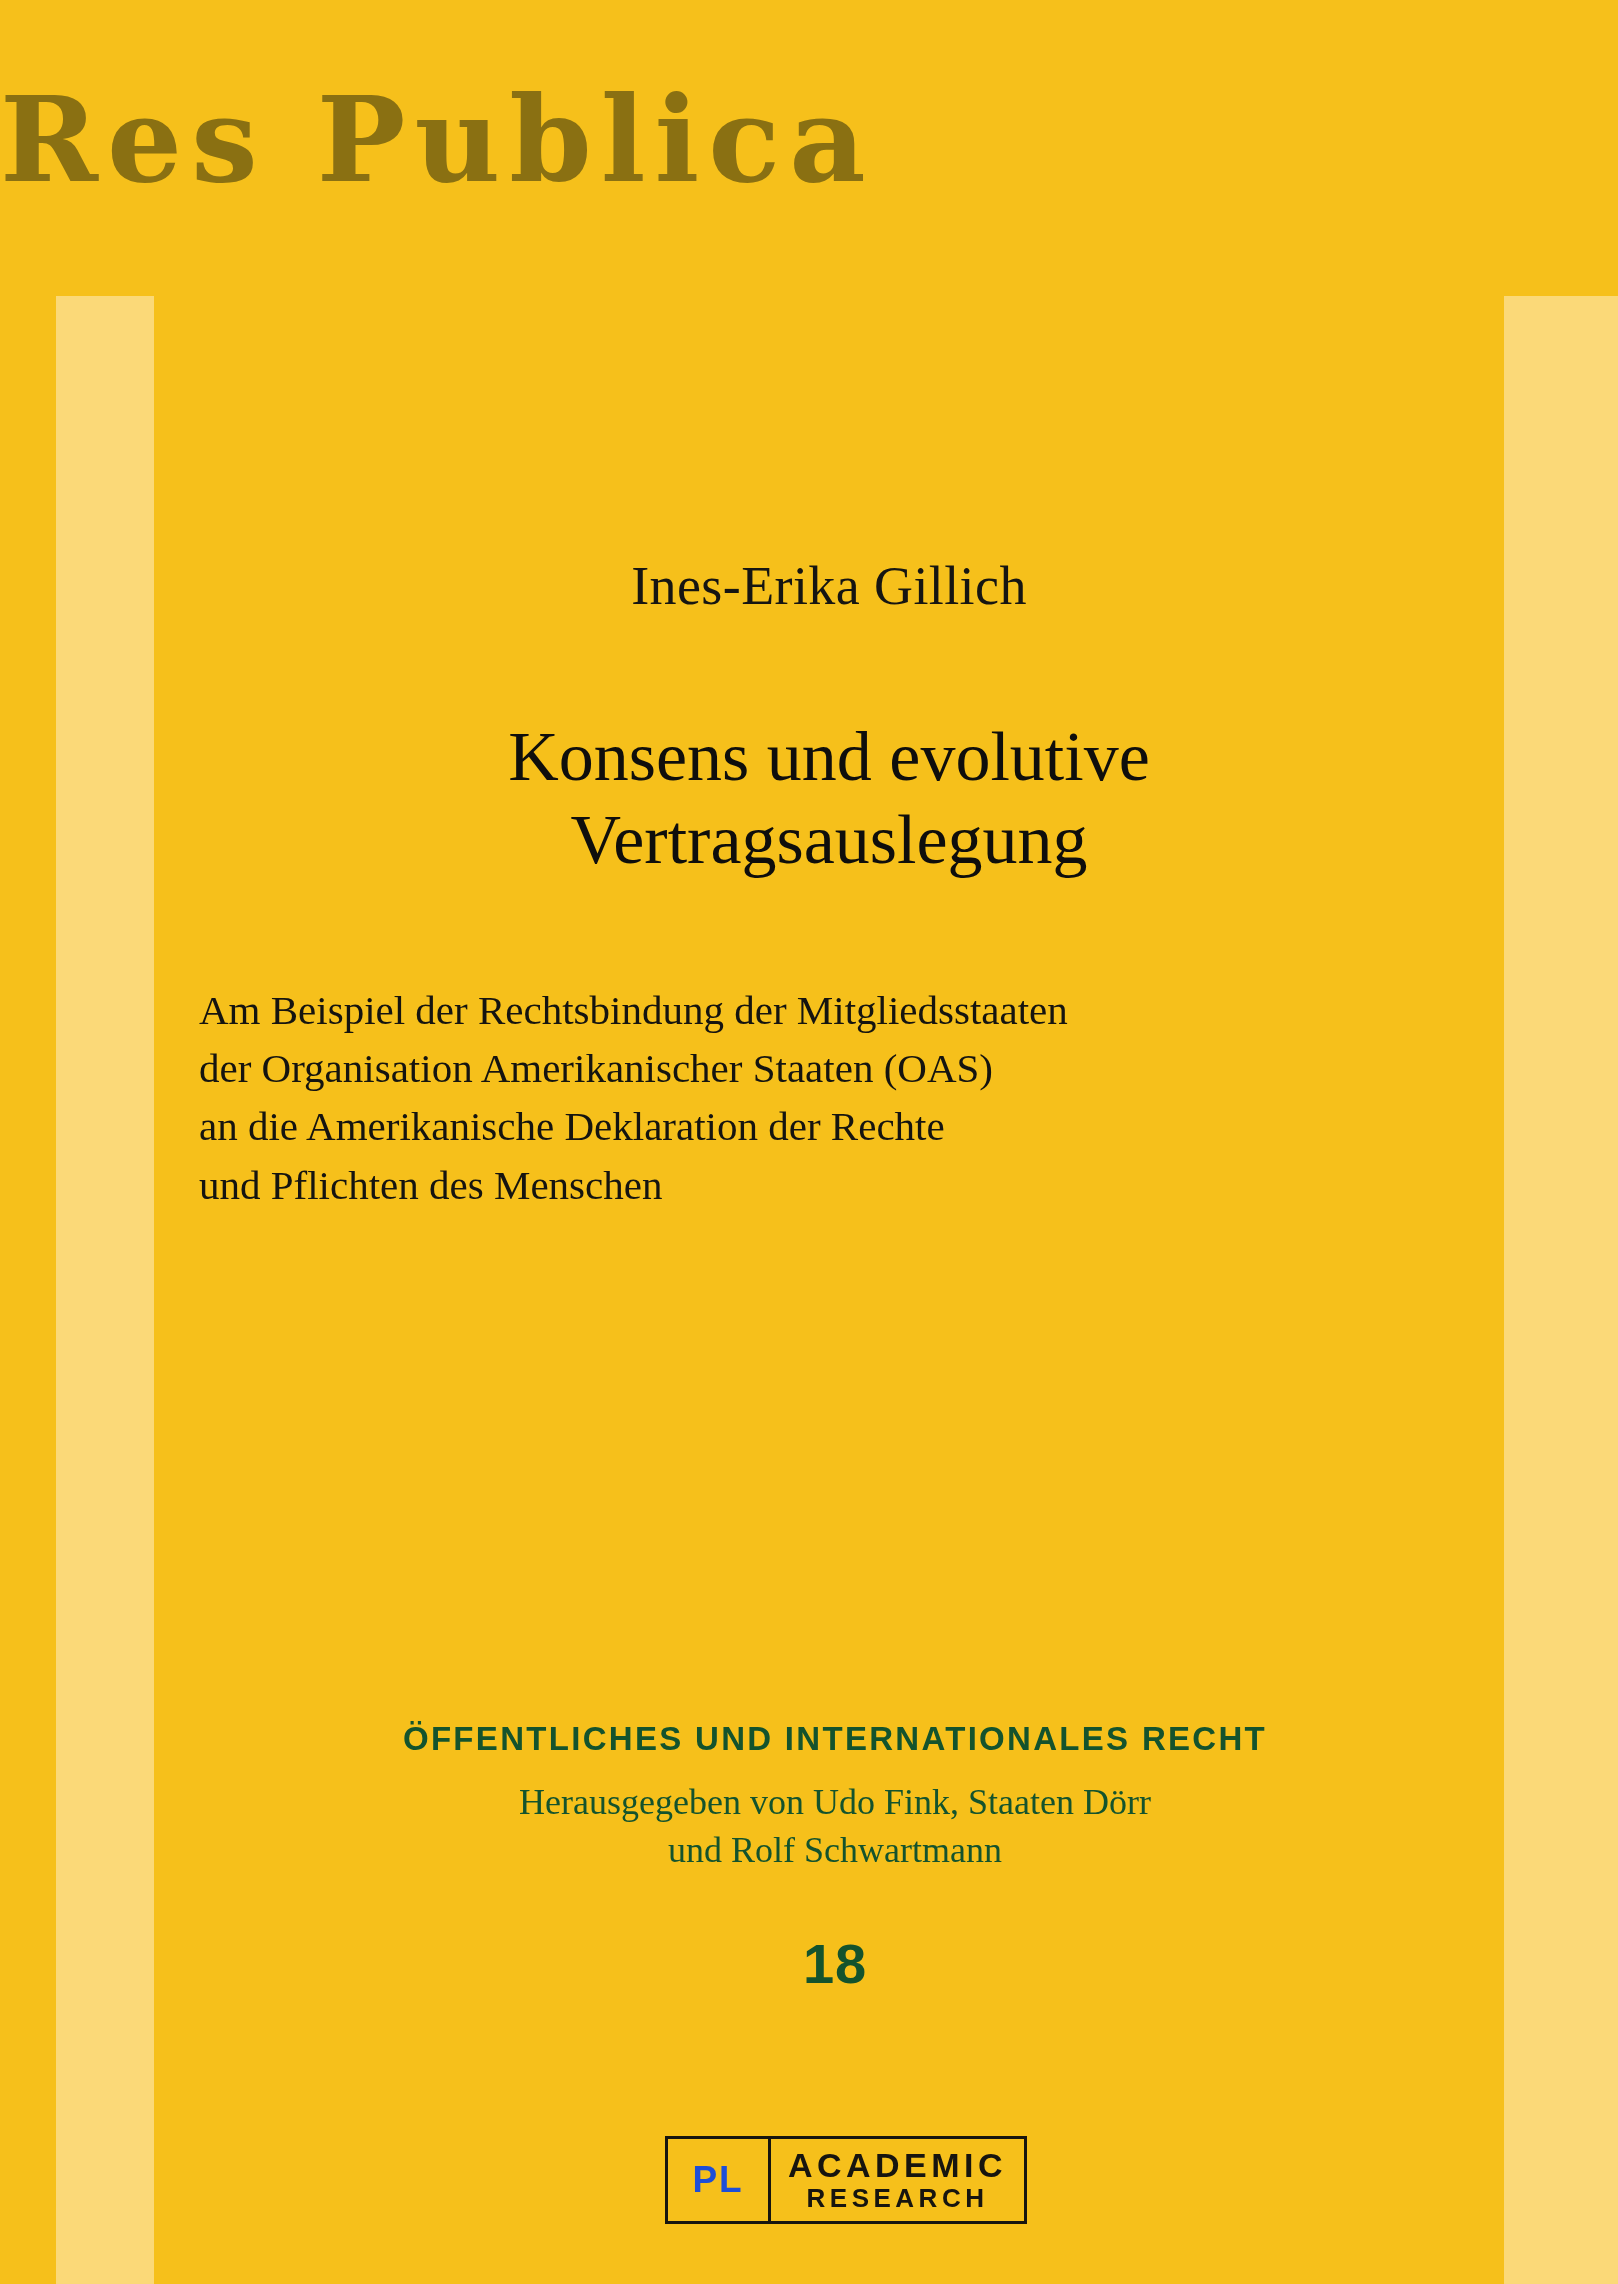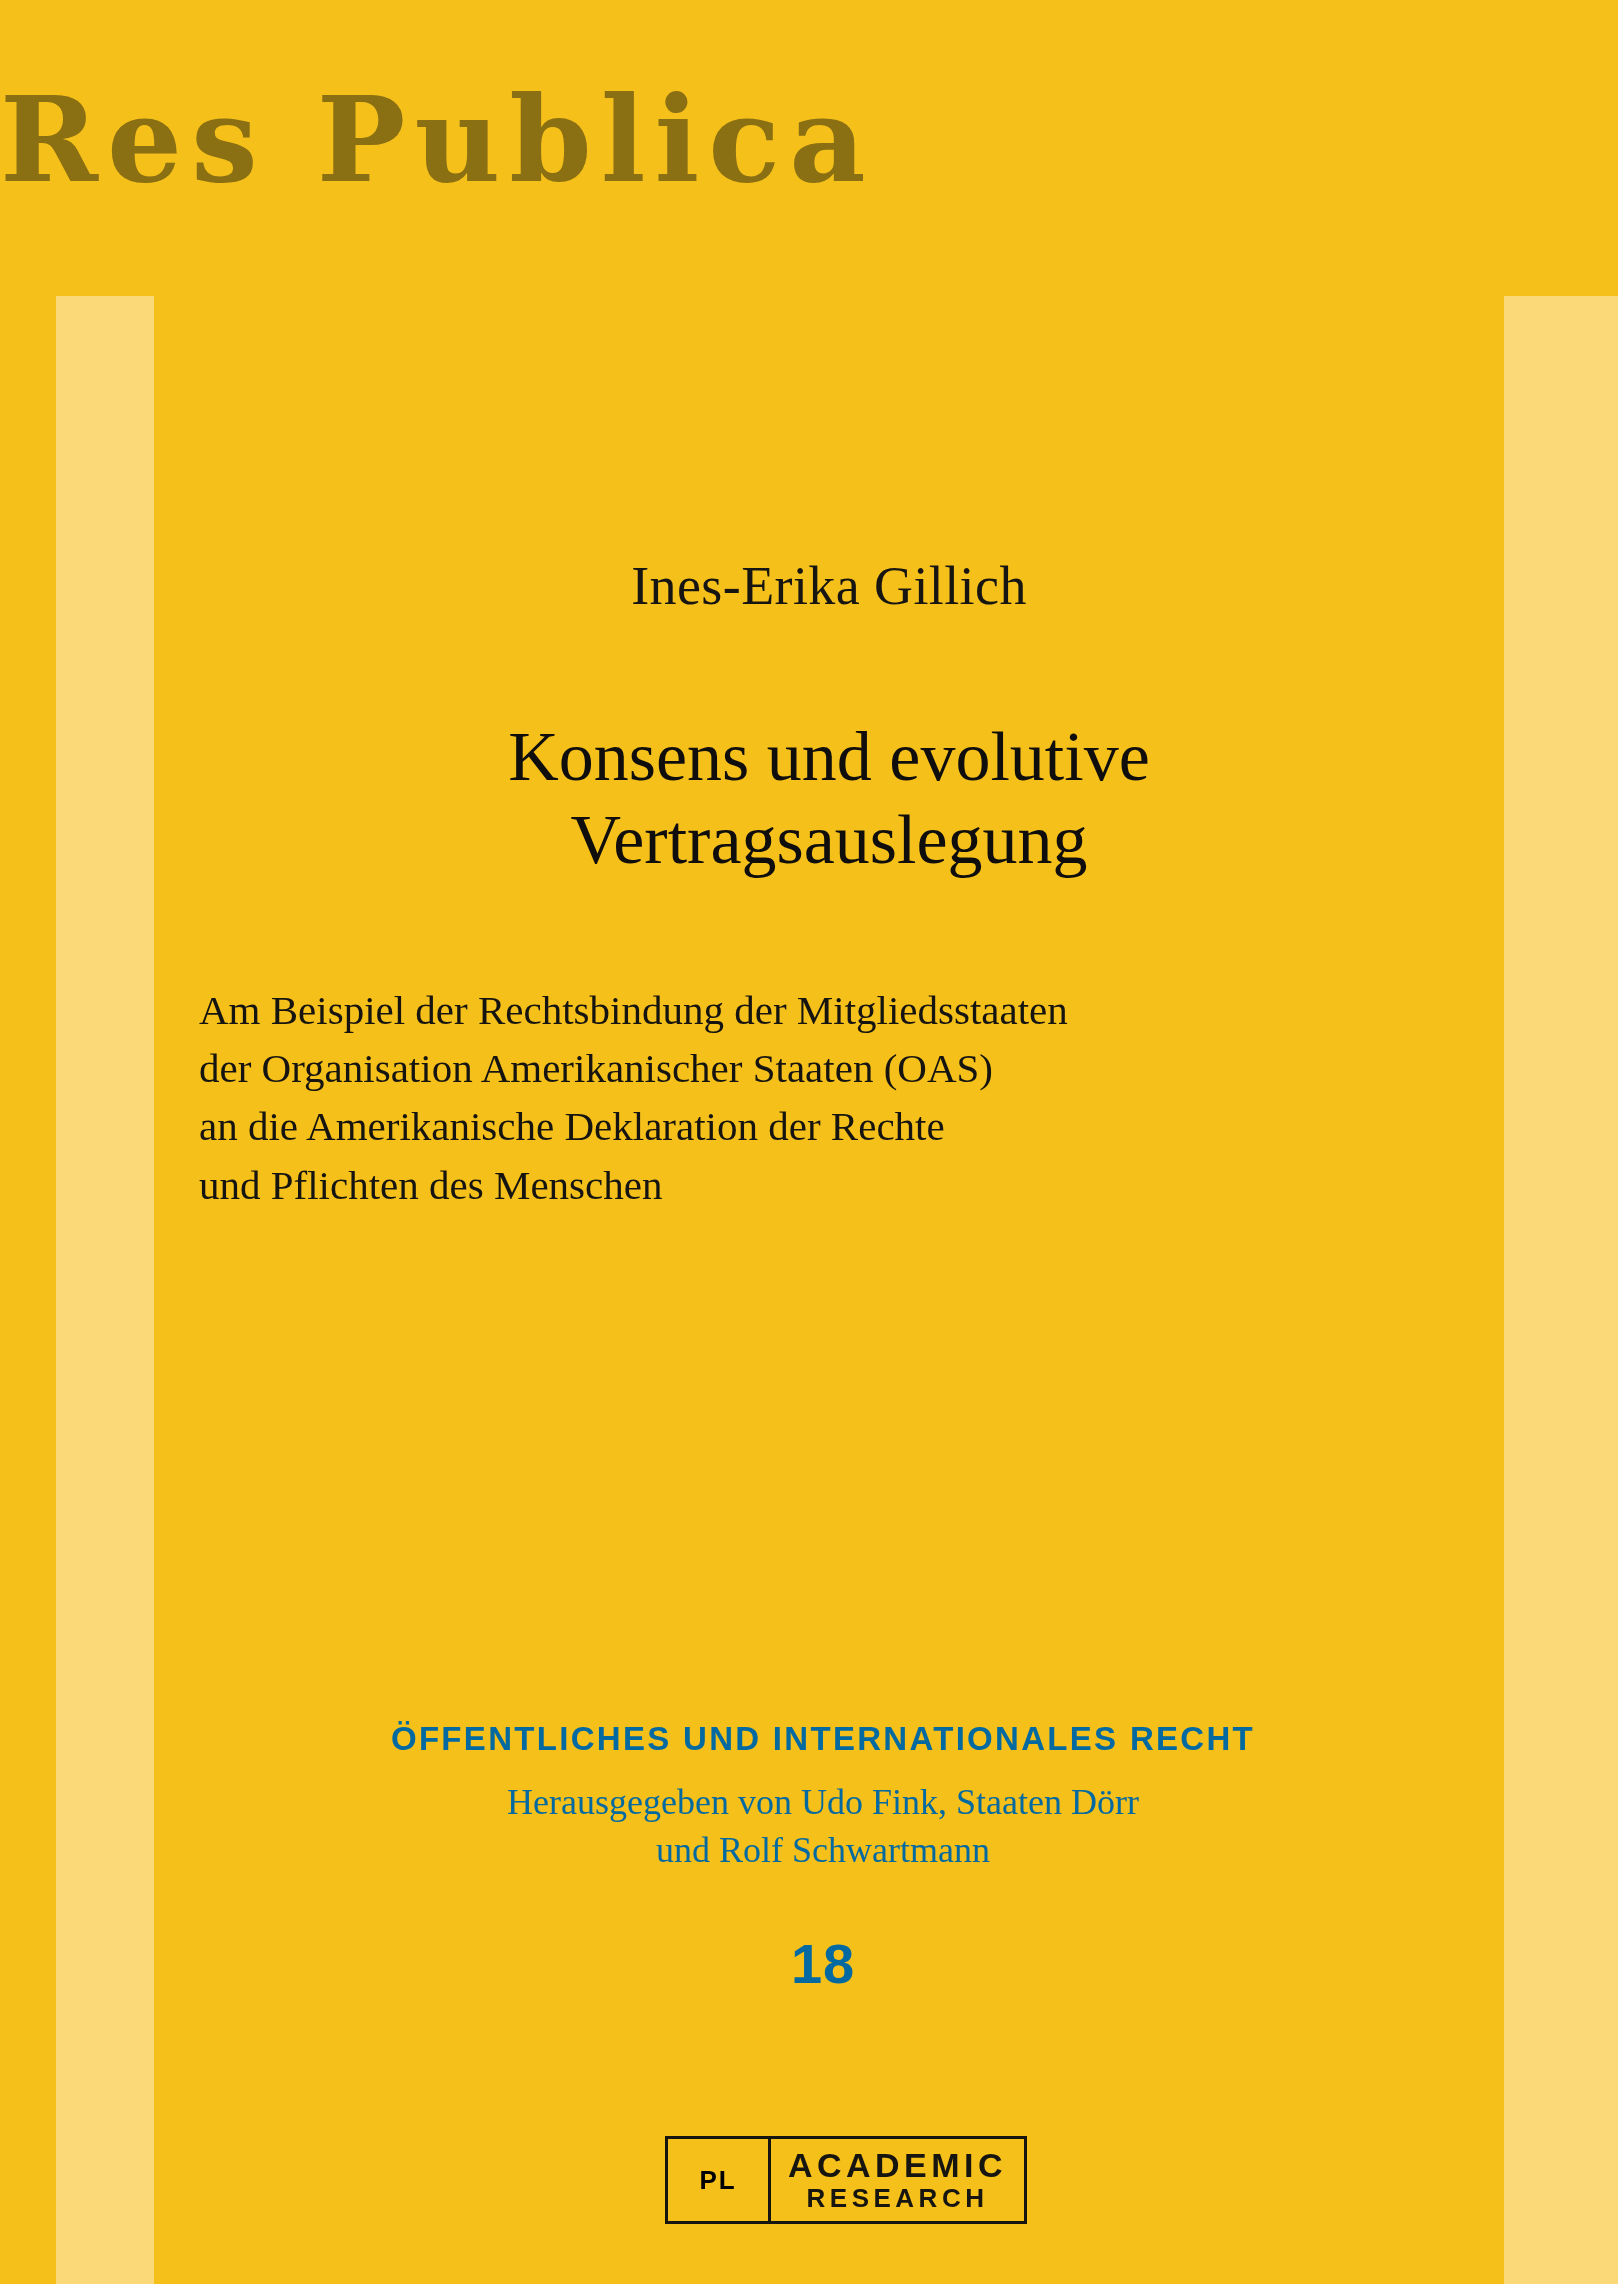--- a/index.html
+++ b/index.html
@@ -111,25 +111,25 @@
     width: 1260px;
     text-align: left;
     font-size: 41px;
     line-height: 1.42;
     color: #151410;
   }
 
   
   .series-block {
     position: absolute;
-    left: 193px;
+    left: 205px;
     top: 1720px;
     width: 1260px;
     text-align: center;
-    color: #0369a1;
+    color: #14532d;
   }
   .series-field {
     font-family: "Liberation Sans", sans-serif;
     font-size: 33px;
     font-weight: bold;
     letter-spacing: 2.3px;
     margin-bottom: 19.7px;
   }
   .series-editors {
     font-size: 36px;
@@ -154,24 +154,24 @@
     display: flex;
     align-items: stretch;
     background: transparent;
   }
   .logo-pl {
     width: 100px;
     display: flex;
     align-items: center;
     justify-content: center;
     font-family: "Liberation Sans", sans-serif;
-    font-size: 26px;
+    font-size: 37px;
     font-weight: bold;
     letter-spacing: 1.8px;
-    color: #000000;
+    color: #1d4ed8;
     border-right: 3.6px solid #17150f;
   }
   .logo-text {
     flex: 1;
     display: flex;
     flex-direction: column;
     align-items: center;
     justify-content: center;
     font-family: "Liberation Sans", sans-serif;
     color: #17150f;

